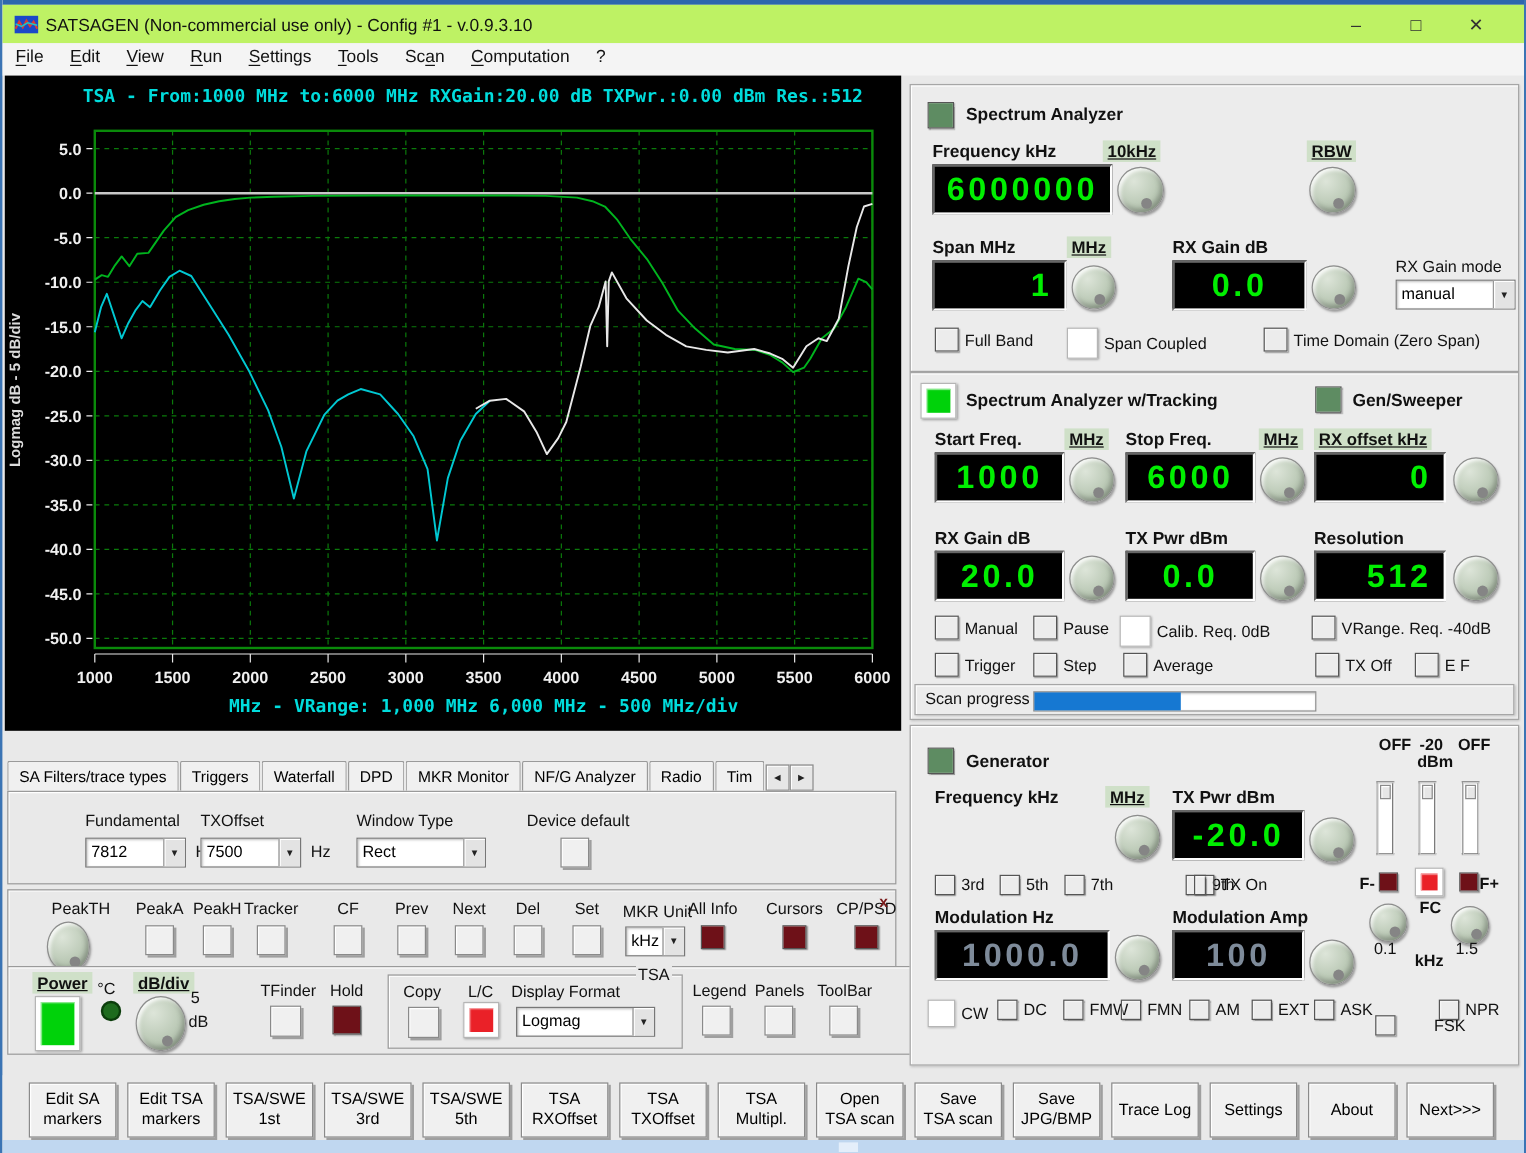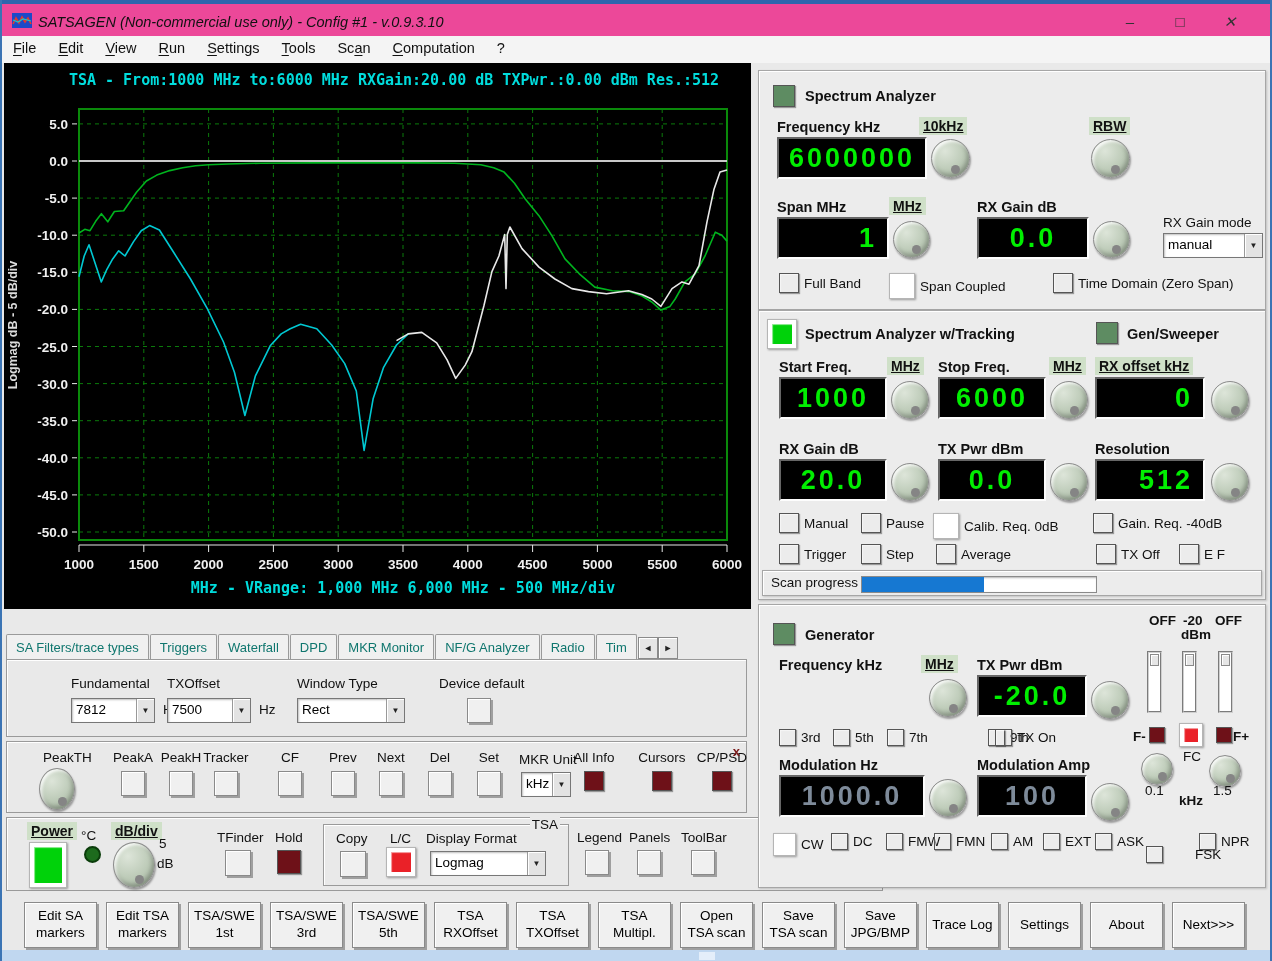--- a/index.html
+++ b/index.html
@@ -1,37 +1,37 @@
 <!DOCTYPE html>
 <html><head>
 <meta charset="utf-8">
 <style>
   html,body{margin:0;padding:0;background:#8fa3b8;font-family:"Liberation Sans",sans-serif;}
   #app{position:relative;width:1272px;height:961px;background:#e9e9e9;overflow:hidden;
        border-left:2px solid #3b74b4;border-right:2px solid #3b74b4;box-sizing:border-box;}
   .abs{position:absolute;}
   
   #frame-top{left:0;top:0;width:100%;height:4px;background:#2d66ad;}
-  #titlebar{left:0;top:4px;width:100%;height:32px;background:#ec4899;font-style:italic;}
+  #titlebar{left:0;top:4px;width:100%;height:32px;background:#bef264;}
   #title-text{left:36px;top:10px;font-size:14.5px;color:#111;}
   .winbtn{top:6px;width:44px;height:24px;text-align:center;font-size:15px;color:#333;line-height:24px;}
   #menubar{left:0;top:36px;width:100%;height:27px;background:#f4f4f4;}
   .menu-item{display:inline-block;padding:4px 11px 0 11px;font-size:14.5px;color:#111;}
   .menu-item u{text-underline-offset:2px;}
   
   #plot-pane{left:2px;top:63px;width:747px;height:546px;background:#000;}
   
   #statusbar{left:2px;top:609px;width:747px;height:19px;background:#f2f2f2;border-top:1px solid #9a9a9a;
              border-bottom:1px solid #9a9a9a;box-sizing:border-box;}
   #statusbar span{display:block;padding:1px 4px;font-size:13.5px;color:#000;}
   
   #lower-left{left:2px;top:628px;width:747px;height:266px;background:#e9e9e9;}
   #tabstrip{left:2px;top:3px;height:28px;display:flex;align-items:flex-end;}
   .tab{border:1px solid #9a9a9a;border-bottom:none;background:#f0f0f0;padding:5px 9px 4px 9px;
-       font-size:13px;color:#0f766e;border-radius:2px 2px 0 0;margin-right:1px;white-space:nowrap;}
+       font-size:13px;color:#000000;border-radius:2px 2px 0 0;margin-right:1px;white-space:nowrap;}
   .tab-arrow{width:18px;height:20px;border:1px solid #8a8a8a;background:#e6e6e6;font-size:9px;
              text-align:center;line-height:20px;color:#222;box-shadow:inset 1px 1px 0 #fff;}
   .groupbox{border:1px solid #9a9a9a;box-shadow:inset 1px 1px 0 #ffffff;background:#e9e9e9;box-sizing:border-box;}
   #tab-content{left:2px;top:31px;width:741px;height:78px;}
   .fieldlbl{font-size:13.5px;color:#111;}
   .dd{display:flex;background:#fff;border:1px solid #777;box-shadow:inset 1px 1px 2px rgba(0,0,0,.25);box-sizing:border-box;}
   .dd .val{flex:1;font-size:13.5px;padding:3px 4px;color:#000;white-space:nowrap;overflow:hidden;}
   .dd .arrow{width:17px;background:#e3e3e3;border-left:1px solid #999;font-size:8px;color:#222;
              display:flex;align-items:center;justify-content:center;box-shadow:inset 1px 1px 0 #fff;}
   .key{background:#f0f0f0;border:1px solid #8a8a8a;box-shadow:2px 2px 0 #9f9f9f,inset 1px 1px 0 #fff;box-sizing:border-box;}
@@ -288,21 +288,21 @@
           <div class="togglecol" style="left: 688px; top: 8px;">
             <div class="lbl">CP/PSD</div>
             <div class="chk">
               <div class="fill" style="background: rgb(110, 17, 24);"></div>
             </div>
           </div>
         </div>
       <span class="abs" style="right:6px;top:2px;font-size:13px;font-weight:bold;color:#7a1a1a">x</span>
     </div>
 
-    <div class="abs groupbox" id="display-group" style="left:2px;top:189px;width:877px;height:74px">
+    <div class="abs groupbox" id="display-group" style="left:2px;top:177px;width:877px;height:74px">
       <span class="steplbl" style="left:20px;top:4px">Power</span>
       <div class="abs chk lit" style="left:22px;top:24px;width:38px;height:46px">
           <div class="fill" style="background:#00d20a"></div>
         </div>
       <span class="plain13" style="left:74px;top:10px">°C</span>
       <span class="led" style="left:77px;top:28px"></span>
       <span class="steplbl" style="left:104px;top:4px">dB/div</span>
       <div class="knob" style="left:106px;top:24px;width:40px;height:44px"></div>
       <span class="plain13" style="left:152px;top:18px">5</span>
       <span class="plain13" style="left:150px;top:38px">dB</span>
@@ -415,21 +415,21 @@
         <span class="chkitem" style="left: 102px; top: 2px;">
           <span class="chk"><span class="fill" style="background: rgb(94, 140, 98);"></span></span>
           <span class="chklbl">Pause</span>
         </span>
         <span class="chkitem" style="left: 174px; top: 2px;">
           <span class="chk lit"><span class="fill" style="background: rgb(0, 210, 10);"></span></span>
           <span class="chklbl">Calib. Req. 0dB</span>
         </span>
         <span class="chkitem" style="left: 334px; top: 2px;">
           <span class="chk"><span class="fill" style="background: rgb(110, 17, 24);"></span></span>
-          <span class="chklbl">Gain. Req. -40dB</span>
+          <span class="chklbl">VRange. Req. -40dB</span>
         </span>
       </div>
     <div class="abs" id="trk-checks2" style="left:0;top:231px;width:508px;height:30px">
         <span class="chkitem" style="left: 20px; top: 2px; text-align: center;">
           <span class="chk"><span class="fill" style="background: rgb(143, 143, 143);"></span></span>
           <span class="chklbl">Trigger</span>
         </span>
         <span class="chkitem" style="left: 102px; top: 2px;">
           <span class="chk"><span class="fill" style="background: rgb(143, 143, 143);"></span></span>
           <span class="chklbl">Step</span>
@@ -546,21 +546,21 @@
     <div class="vslider" style="left:459px;top:46px">
         <div class="thumb"></div>
       </div>
     <span class="plain13" style="left:374px;top:124px;font-weight:bold">F-</span>
     <div class="abs chk" style="left:390px;top:122px;width:16px;height:16px">
         <div class="fill" style="background:#6e1118"></div>
       </div>
     <div class="abs chk lit" style="left:420px;top:118px;width:24px;height:24px">
         <div class="fill" style="background:#ea2128"></div>
       </div>
-    <span class="plain13" style="left:424px;top:144px;font-weight:normal">FC</span>
+    <span class="plain13" style="left:424px;top:144px;font-weight:bold">FC</span>
     <div class="abs chk" style="left:457px;top:122px;width:16px;height:16px">
         <div class="fill" style="background:#6e1118"></div>
       </div>
     <span class="plain13" style="left:474px;top:124px;font-weight:bold">F+</span>
     <div class="knob" style="left:382px;top:148px;width:30px;height:30px"></div>
     <div class="knob" style="left:450px;top:150px;width:30px;height:30px"></div>
     <span class="plain13" style="left:386px;top:178px">0.1</span>
     <span class="plain13" style="left:420px;top:188px;font-weight:bold">kHz</span>
     <span class="plain13" style="left:454px;top:178px">1.5</span>
   </div>

